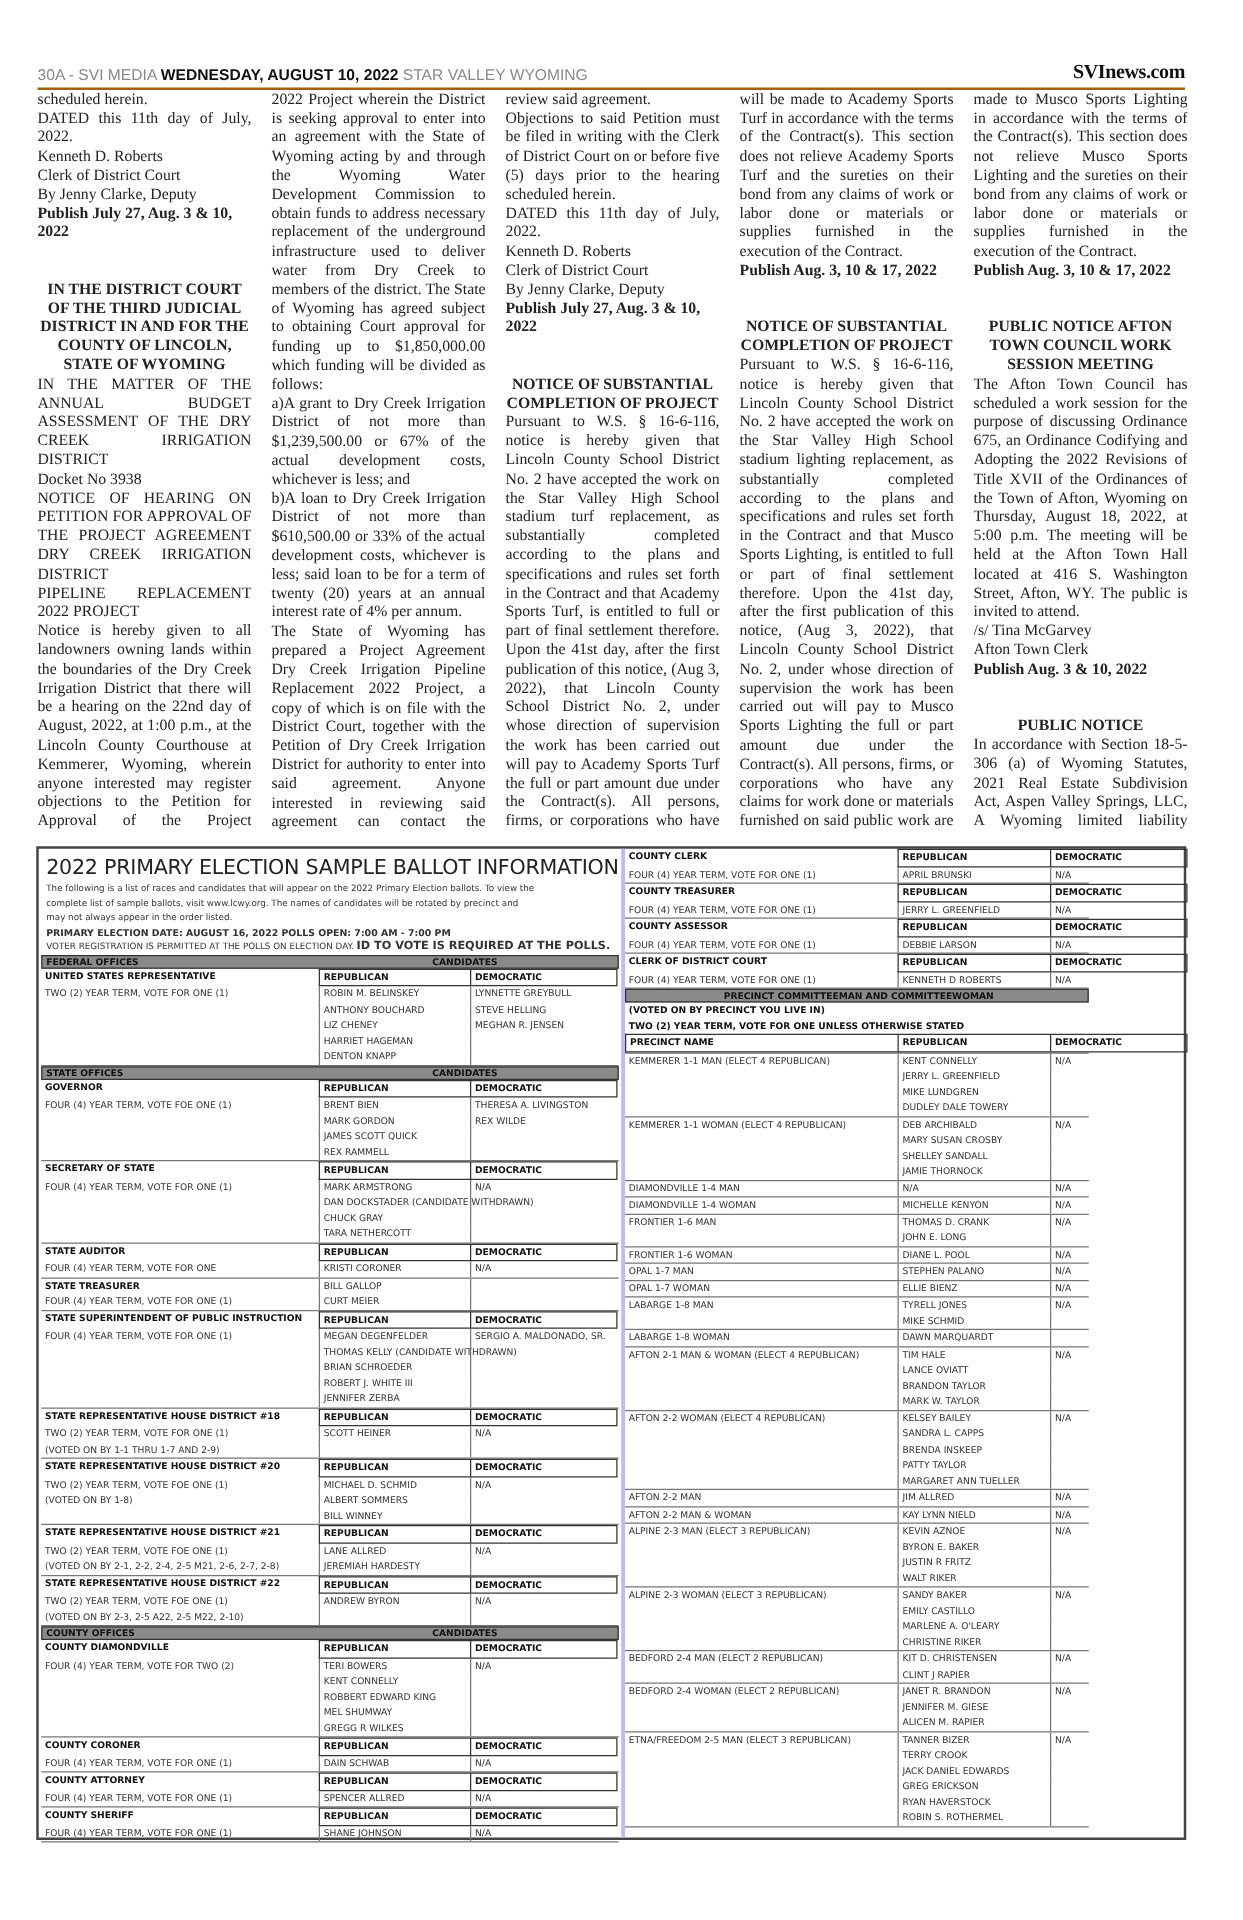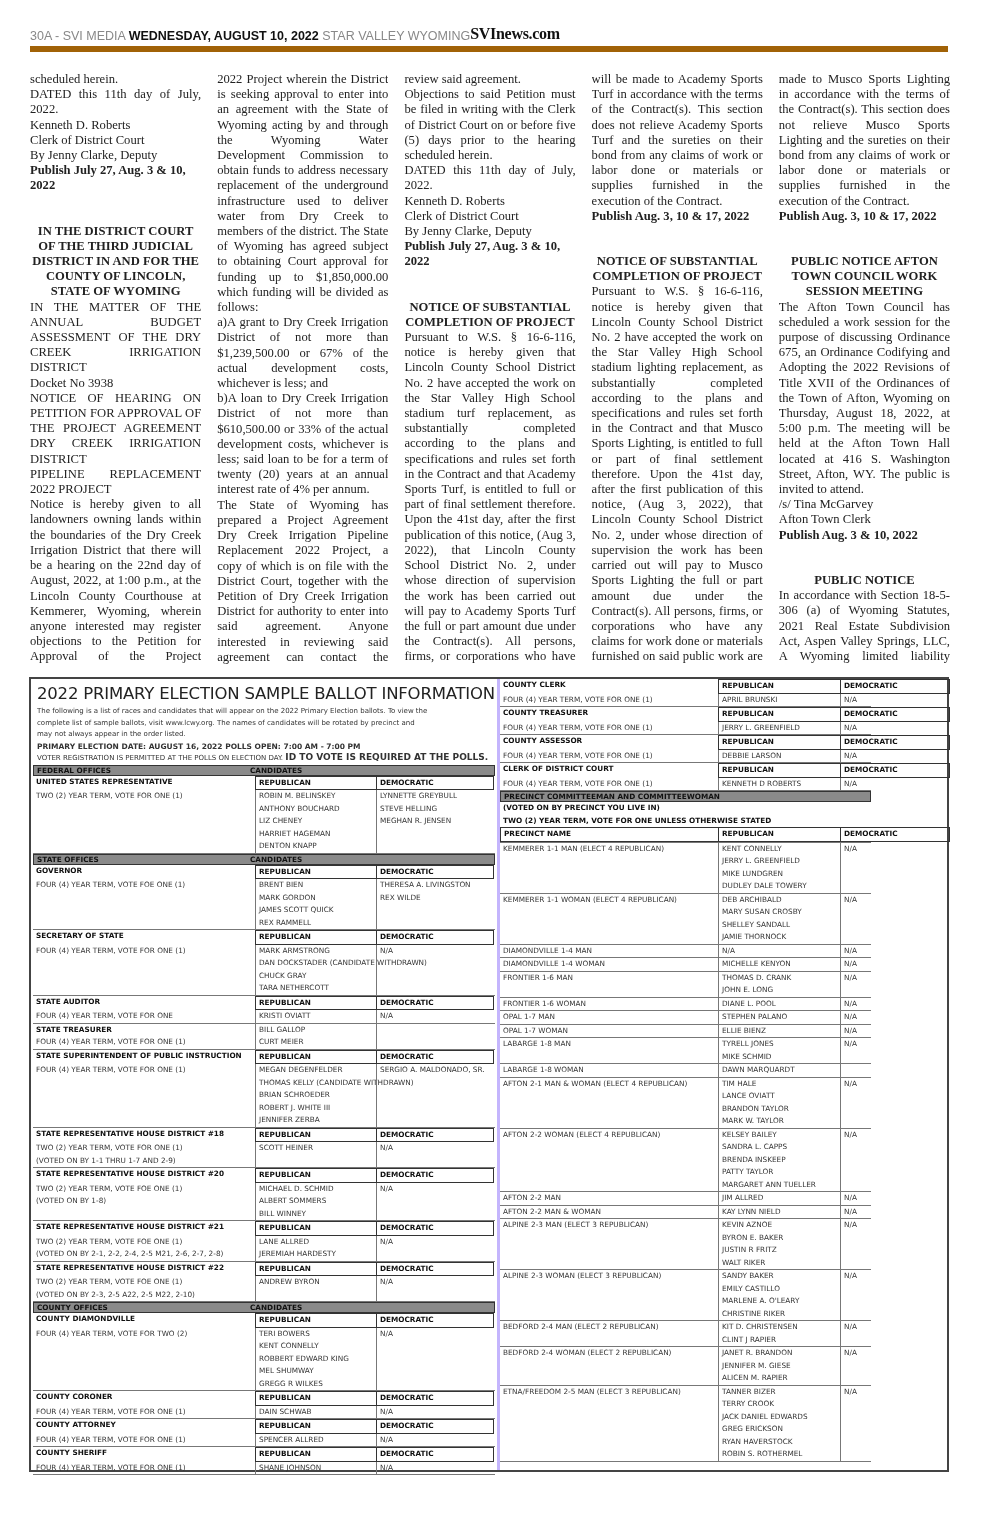--- a/index.html
+++ b/index.html
@@ -1,34 +1,34 @@
 <!DOCTYPE html>
 <html><head>
 <meta charset="utf-8">
 <style>
 *{box-sizing:border-box;margin:0;padding:0}
 body{width:994px;height:1536px;background:#fff;position:relative;overflow:hidden;color:#222}
-.masthead{position:absolute;left:30px;top:32px;width:918px;height:20px;border-bottom:6px solid #a16207;font-family:"Liberation Sans",sans-serif;font-size:12.5px;color:#888;display:flex;justify-content:flex-start;align-items:flex-end;padding-bottom:3px}
+.masthead{position:absolute;left:30px;top:52px;width:918px;height:20px;border-bottom:2px solid #a16207;font-family:"Liberation Sans",sans-serif;font-size:12.5px;color:#888;display:flex;justify-content:space-between;align-items:flex-end;padding-bottom:3px}
 .masthead b{color:#111}
 .masthead .site{font-family:"Liberation Serif",serif;font-weight:bold;color:#111;font-size:16px;letter-spacing:-0.3px}
 .cols{position:absolute;left:30px;top:72px;width:920px;height:592px;display:flex;gap:16px}
 .col{width:175px;font-family:"Liberation Serif",serif;font-size:12.6px;line-height:15.2px;text-align:justify;overflow:hidden}
 .col p{margin:0}
 .col .h{font-weight:bold;text-align:center;margin-top:30px}
 .col .pub{font-weight:bold;text-align:left}
 .ballot{position:absolute;left:29px;top:677px;width:920px;height:795px;border:2px solid #444;font-family:"DejaVu Sans",sans-serif;font-size:7.3px;color:#333}
 .bl{position:absolute;left:2px;top:0;width:462px}
 .br{position:absolute;left:466px;top:0;width:374px;border-left:3px solid #c4b5fd;height:791px}
 .title{font-family:"DejaVu Sans",sans-serif;font-size:16.5px;color:#222;margin:5px 0 3px 4px;letter-spacing:-0.2px}
 .intro{padding:0 4px;line-height:11.5px;font-size:7px}
 .intro .date{font-weight:bold;font-size:7.5px}
 .intro .reg b{font-size:9px}
 .sec{background:#8a8a8a;border:1px solid #333;font-weight:bold;color:#111;height:11px;line-height:10px;display:flex}
 .sec span:first-child{width:216px;padding-left:3px}
-.sec span:last-child{flex:1;}
+.sec span:last-child{flex:1;text-align:center}
 .race{display:grid;grid-template-columns:222px 121px 118px;border-bottom:1px solid #777}
 .race .c{line-height:12.5px;padding-left:3px;white-space:nowrap;overflow:visible}
 .race .hd{font-weight:bold;color:#111}
 .party{border:1px solid #333;border-width:1px 0 1px 1px;font-weight:bold;color:#111}
 .party.d{border-right-width:1px;border-left-width:1px}
 .candcol{border-left:1px solid #777}
 .rt .race{grid-template-columns:218px 122px 110px}
 .plain{padding-left:3px;line-height:12.5px;font-weight:bold;color:#111}
 </style>
 </head>
@@ -161,21 +161,21 @@
           <div class="c candcol"></div>
           <div class="c"></div>
           <div class="c candcol">TARA NETHERCOTT</div>
           <div class="c candcol"></div>
         </div>
         <div class="race">
           <div class="c hd">STATE AUDITOR</div>
           <div class="c party">REPUBLICAN</div>
           <div class="c party d">DEMOCRATIC</div>
           <div class="c">FOUR (4) YEAR TERM, VOTE FOR ONE</div>
-          <div class="c candcol">KRISTI OVIATT</div>
+          <div class="c candcol">KRISTI CORONER</div>
           <div class="c candcol">N/A</div>
         </div>
         <div class="race">
           <div class="c hd">STATE TREASURER</div>
           <div class="c candcol">BILL GALLOP</div>
           <div class="c candcol"></div>
           <div class="c">FOUR (4) YEAR TERM, VOTE FOR ONE (1)</div>
           <div class="c candcol">CURT MEIER</div>
           <div class="c candcol"></div>
         </div>

